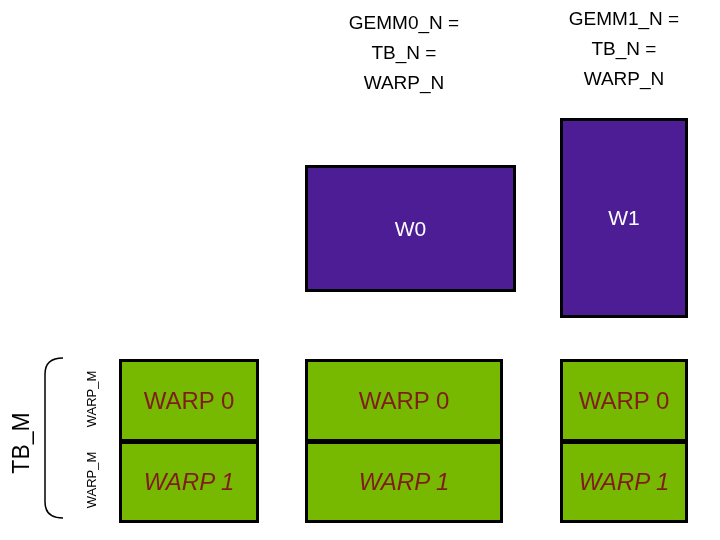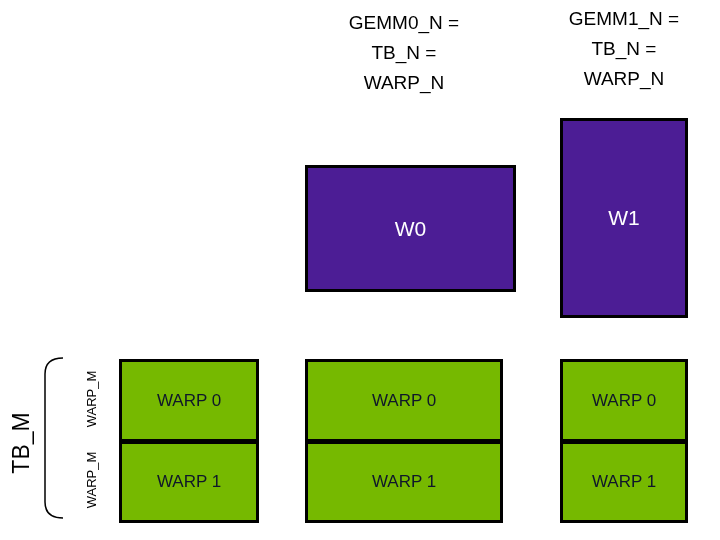--- a/index.html
+++ b/index.html
@@ -41,24 +41,24 @@
   #warp-col-0 { left: 119px; width: 140px; }
   #warp-col-1 { left: 305px; width: 198px; }
   #warp-col-2 { left: 560px; width: 128px; }
   .warp-cell {
     height: 83px;
     background: #76B900;
     border: 3px solid #000000;
     display: flex;
     align-items: center;
     justify-content: center;
-    color: #0f172a;
-    font-size: 17px;
+    color: #7f1d1d;
+    font-size: 24px;
   }
-  .warp-cell + .warp-cell { margin-top: -1px; height: 82px; }
+  .warp-cell + .warp-cell { margin-top: -1px; height: 82px; font-style: italic; }
 
   .side-label {
     position: absolute;
     transform: rotate(-90deg);
     text-align: center;
     color: #000000;
     white-space: nowrap;
   }
   #tb-m-label { left: -24px; top: 428px; width: 90px; height: 30px; font-size: 23px; line-height: 30px; }
   .warp-m { width: 80px; height: 16px; font-size: 13px; line-height: 16px; }

